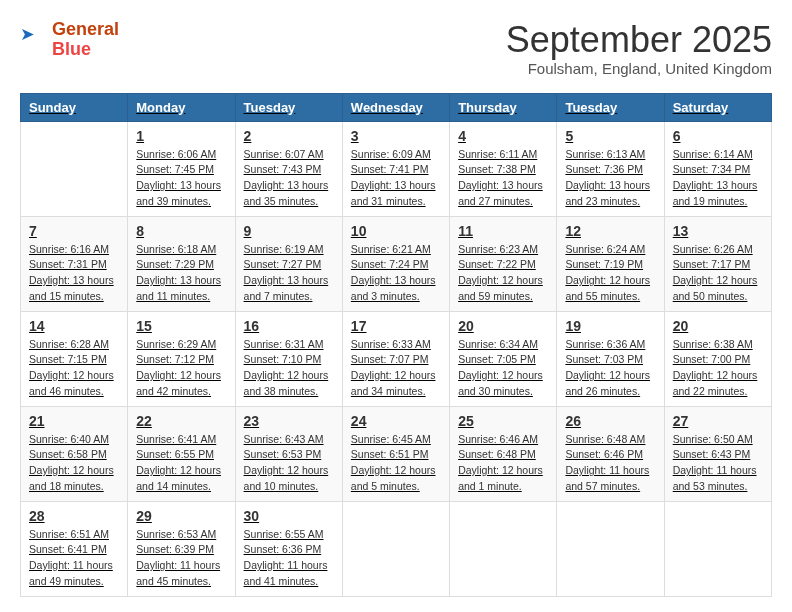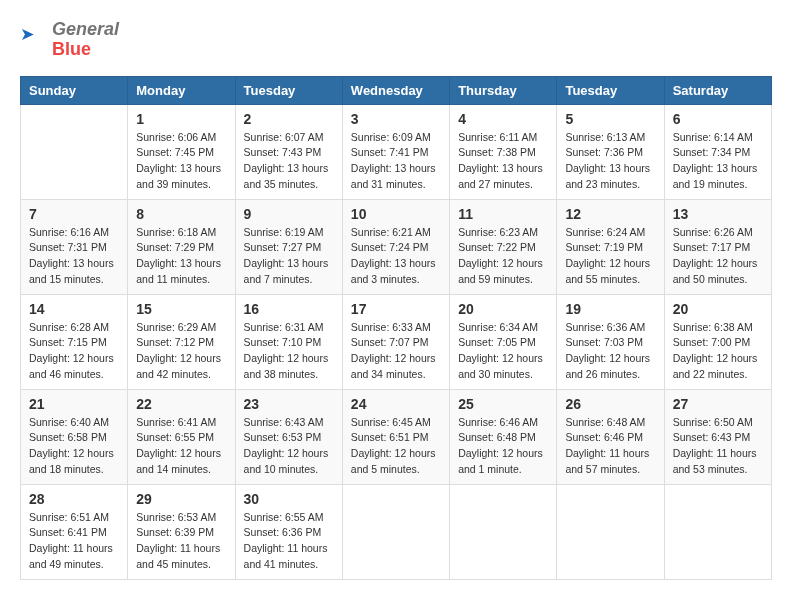--- a/index.html
+++ b/index.html
@@ -20,21 +20,21 @@
       display: flex;
       align-items: center;
       gap: 4px;
     }
     .logo-text {
       font-size: 18px;
       font-weight: bold;
       line-height: 1.1;
     }
     .logo-text span { display: block; }
-    .logo-general { color: #737373; font-style: italic; }
+    .logo-general { color: #c2410c; }
     .logo-blue { color: #ef4444; }
     .logo-icon {
       width: 28px;
       height: 28px;
     }
     .title-block {
       text-align: right;
     }
     .month-title {
       font-size: 36px;
@@ -43,20 +43,21 @@
       line-height: 1.1;
     }
     .location {
       font-size: 15px;
       color: #555;
     }
     .calendar {
       width: 100%;
       border-collapse: collapse;
       border: 1px solid #ccc;
+      text-decoration: underline;
     }
     .calendar th {
       background-color: #2e6da4;
       color: #fff;
       text-align: left;
       padding: 6px 8px;
       font-size: 13px;
       font-weight: bold;
       border: 1px solid #2a5f8f;
     }
@@ -94,20 +95,24 @@
 <div class="header">
   <div class="logo">
     <svg class="logo-icon" viewBox="0 0 32 32" xmlns="http://www.w3.org/2000/svg">
       <text x="0" y="16" font-size="20" fill="#1a6bbf">➤</text>
     </svg>
     <div class="logo-text">
       <span class="logo-general">General</span>
       <span class="logo-blue">Blue</span>
     </div>
   </div>
+  <div class="title-block">
+    <div class="month-title">September 2025</div>
+    <div class="location">Foulsham, England, United Kingdom</div>
+  </div>
 </div>
 
 <table class="calendar">
   <thead>
     <tr>
     <th>Sunday</th>
         <th>Monday</th>
         <th>Tuesday</th>
         <th>Wednesday</th>
         <th>Thursday</th>

